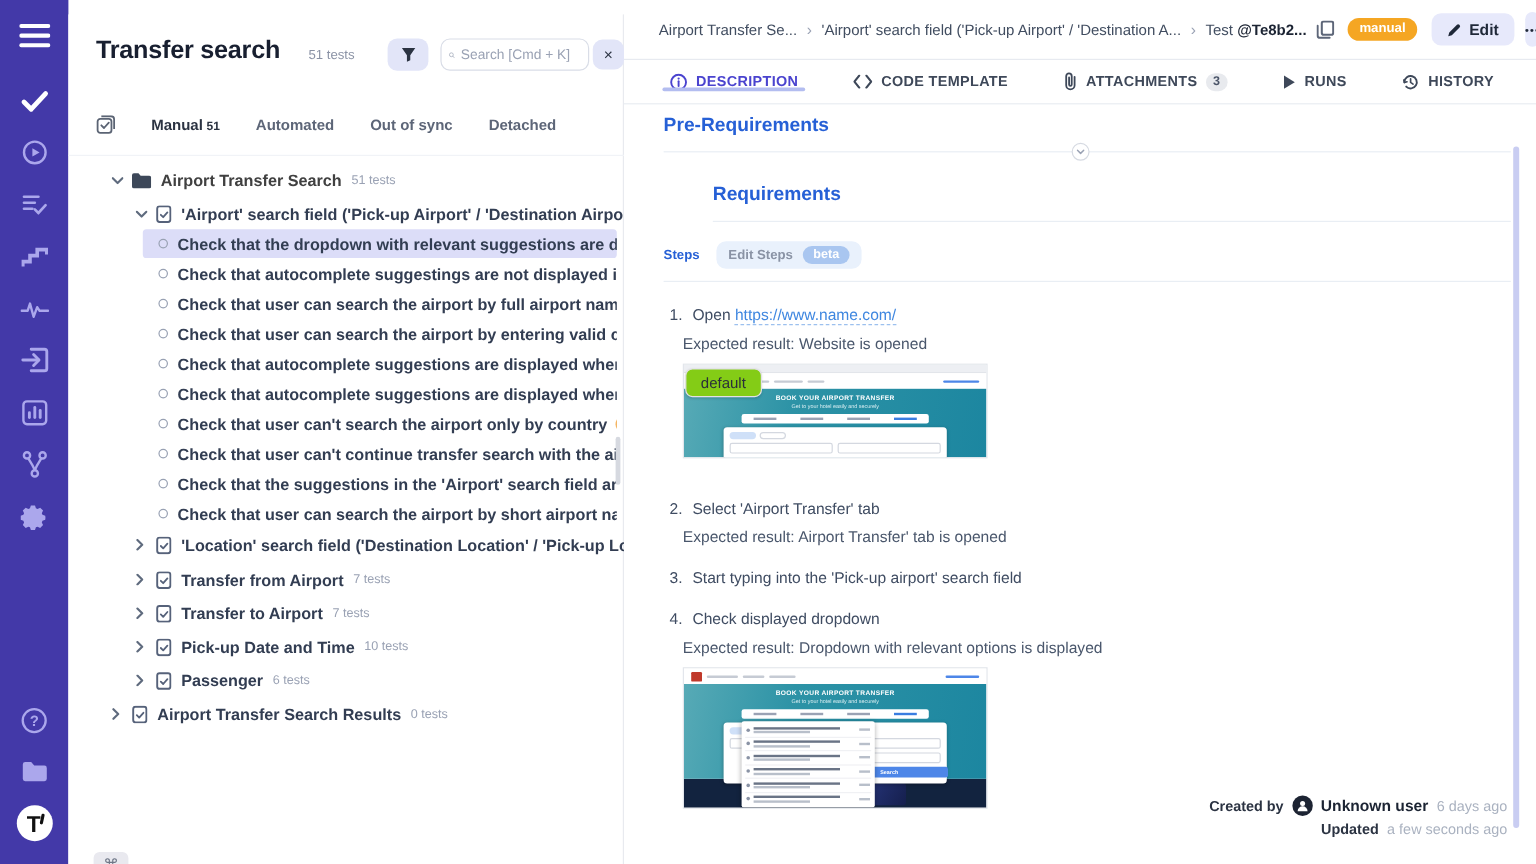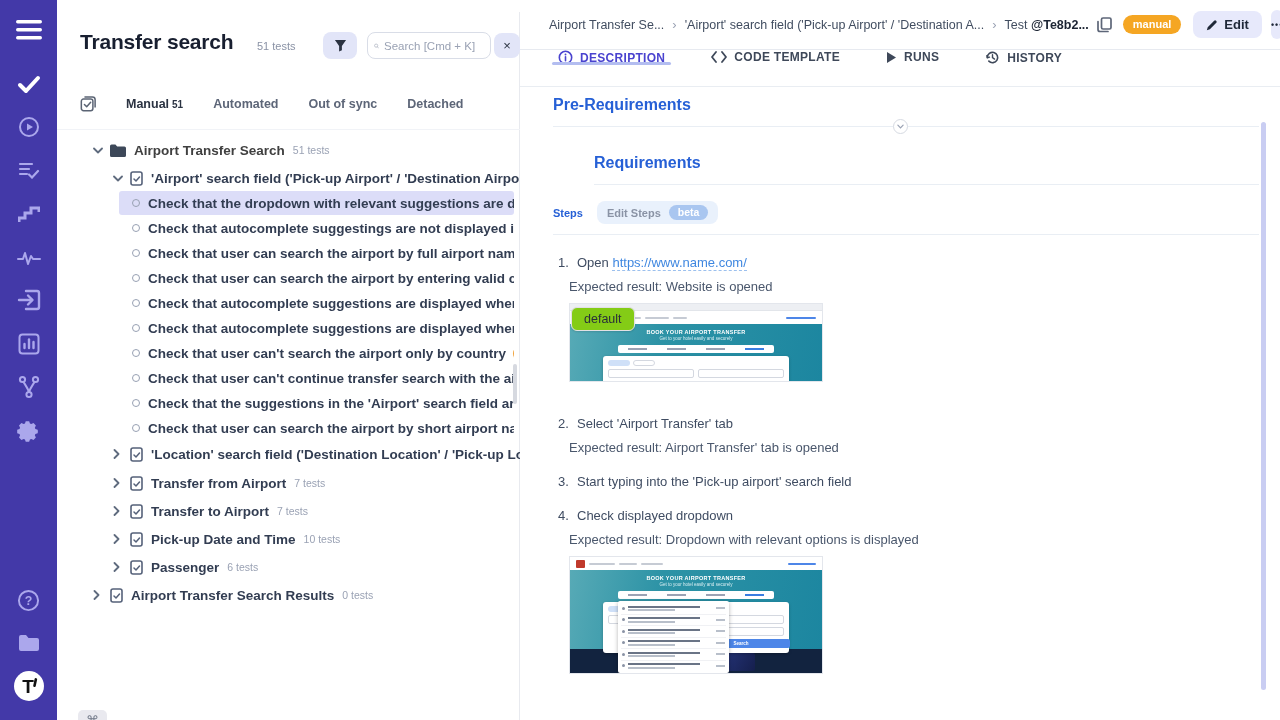--- a/index.html
+++ b/index.html
@@ -46,21 +46,21 @@
   .dp-breadcrumb { height:50px; border-bottom:1px solid #e7eaf0; display:flex; align-items:center; padding:0 20px; }
   .crumb { font-size:12.5px; color:#414d60; font-weight:500; white-space:nowrap; }
   .crumb-sep { color:#9aa2b4; font-size:13px; margin:0 8px; }
   .crumb-id { font-weight:700; color:#1c2433; }
   .copy-btn { margin-left:8px; display:flex; cursor:pointer; }
   .manual-pill { margin-left:11px; background:#f5a623; color:#fff; font-size:11px; font-weight:700; padding:3px 10px 4px; border-radius:10px; }
   .edit-btn { margin-left:12px; background:#e7e9fb; border-radius:8px; padding:6px 13px; font-size:13px; font-weight:700; color:#1f2838; display:flex; align-items:center; gap:6px; cursor:pointer; }
   .sq-btn { margin-left:9px; width:34px; height:29px; background:#e7e9fb; border-radius:8px; display:flex; align-items:center; justify-content:center; color:#1f2838; cursor:pointer; }
   .dots { font-size:9px; letter-spacing:1px; font-weight:700; }
 
-  .dp-tabs { height:37px; border-bottom:1px solid #e9edf2; display:flex; align-items:flex-start; padding-left:38px; gap:46px; }
+  .dp-tabs { height:37px; border-bottom:1px solid #e9edf2; display:flex; align-items:center; padding-left:38px; gap:46px; }
   .dp-tab { display:flex; align-items:center; gap:7px; font-size:12px; font-weight:700; letter-spacing:0.3px; color:#3e4859; cursor:pointer; position:relative; }
   .dp-tab.active { color:#4a43cf; }
   .dp-tab.active::after { content:""; position:absolute; left:-6px; right:-6px; bottom:0; height:3px; background:#b3bdf0; border-radius:2px; }
   .tab-cnt { background:#e8eaee; color:#4a5468; font-size:10.5px; font-weight:600; padding:1px 6px 2px; border-radius:8px; }
 
   .dp-content { position:absolute; top:87px; left:33px; width:706px; }
   .sec-head { font-size:16px; font-weight:700; color:#2660d6; padding:9px 0 12px; border-bottom:1px solid #e9eef4; position:relative; }
   .collapse-circle { position:absolute; left:340px; bottom:-8px; width:15px; height:15px; background:#fff; border:1px solid #d6dae2; border-radius:50%; display:flex; align-items:center; justify-content:center; cursor:pointer; }
   .sec-head.req { margin-top:18px;margin-left:41px; }
   .steps-head { margin-top:16px; display:flex; align-items:center; gap:14px; padding-bottom:10px; border-bottom:1px solid #e9eef4; }
@@ -451,20 +451,27 @@
         </svg>
       <span>DESCRIPTION</span>
     </div>
     <div class="dp-tab">
       <svg width="16" height="12" viewBox="0 0 16 12">
           <path d="M5 1 L1 6 l4 5 M11 1 l4 5 -4 5" fill="none" stroke="#3e4859" stroke-width="1.8" stroke-linecap="round" stroke-linejoin="round"></path>
         </svg>
       <span>CODE TEMPLATE</span>
     </div>
     <div class="dp-tab">
+      <svg width="12" height="16" viewBox="0 0 12 16">
+          <path d="M9.5 4 v7 a3.5 3.5 0 0 1-7 0 V3.5 a2.3 2.3 0 0 1 4.6 0 V10.5 a1.1 1.1 0 0 1-2.2 0 V4.5" fill="none" stroke="#3e4859" stroke-width="1.5" stroke-linecap="round"></path>
+        </svg>
+      <span>ATTACHMENTS</span>
+      <span class="tab-cnt">3</span>
+    </div>
+    <div class="dp-tab">
       <svg width="11" height="13" viewBox="0 0 11 13">
           <path d="M1 1 L10 6.5 L1 12 Z" fill="#3e4859"></path>
         </svg>
       <span>RUNS</span>
     </div>
     <div class="dp-tab">
       <svg width="15" height="15" viewBox="0 0 16 16">
           <path d="M2.5 8 a5.5 5.5 0 1 1 1.6 3.9" fill="none" stroke="#3e4859" stroke-width="1.7" stroke-linecap="round"></path>
           <path d="M2 6 l0.5 2.3 L4.8 7.6" fill="none" stroke="#3e4859" stroke-width="1.5" stroke-linecap="round" stroke-linejoin="round"></path>
           <path d="M8 5 v3.2 l2.2 1.5" fill="none" stroke="#3e4859" stroke-width="1.5" stroke-linecap="round"></path>
@@ -651,15 +658,32 @@
                     <span class="code"></span>
                   </div>
               </div>
             </div>
           </div>
         </div>
       </div>
     </div>
   </div>
 
+  <div class="dp-footer">
+    <div class="foot-row">
+      <span class="foot-lbl">Created by</span>
+      <span class="avatar">
+          <svg width="11" height="11" viewBox="0 0 12 12">
+            <circle cx="6" cy="4" r="2.3" fill="#fff"></circle>
+            <path d="M1.5 11 a4.5 4.5 0 0 1 9 0 Z" fill="#fff"></path>
+          </svg>
+        </span>
+      <span class="foot-user">Unknown user</span>
+      <span class="foot-time">6 days ago</span>
+    </div>
+    <div class="foot-row">
+      <span class="foot-lbl">Updated</span>
+      <span class="foot-time">a few seconds ago</span>
+    </div>
+  </div>
 
   <div class="dp-scrollthumb"></div>
 </div>
 
 </body></html>

